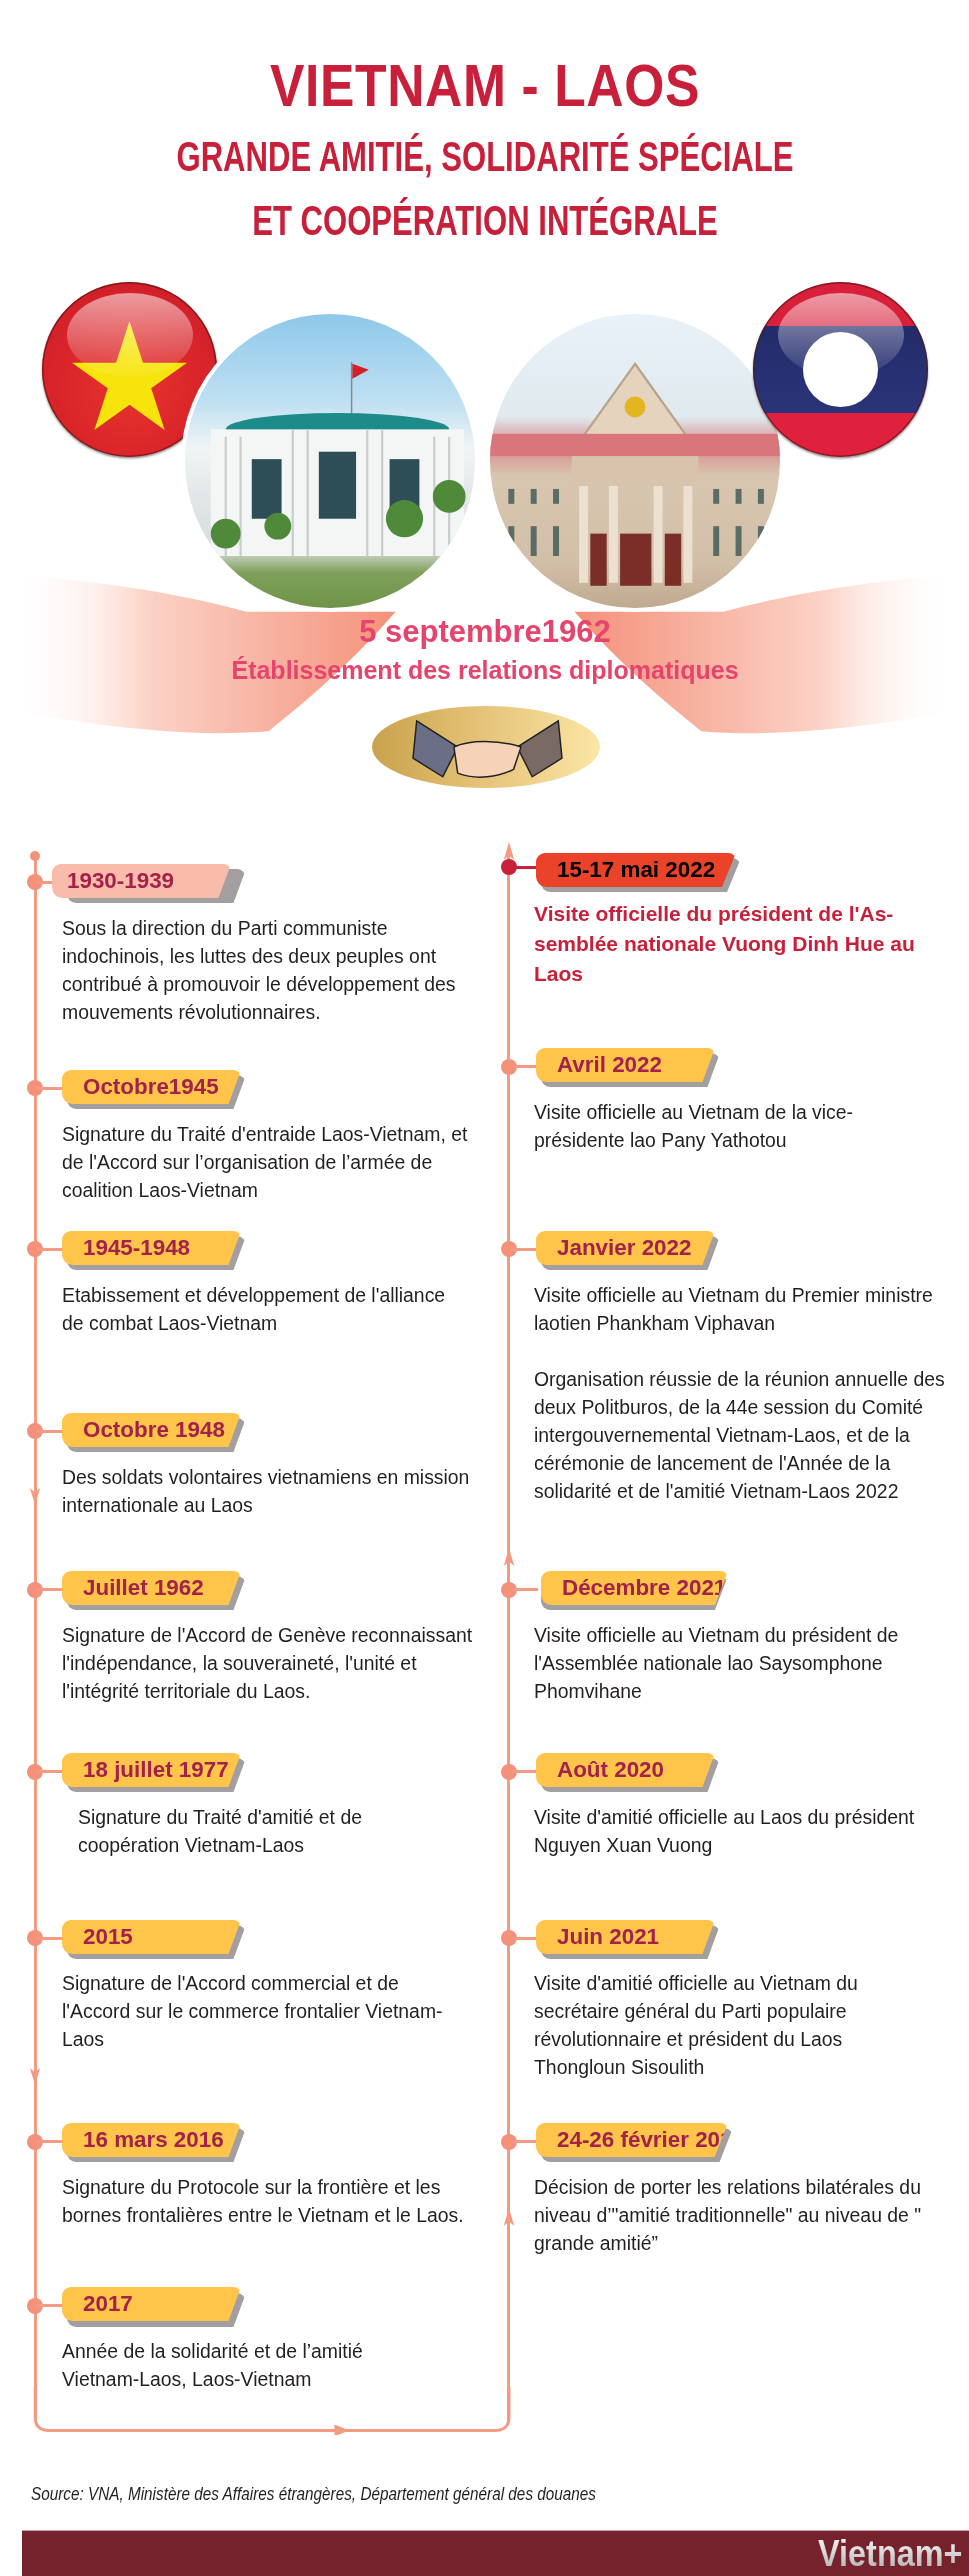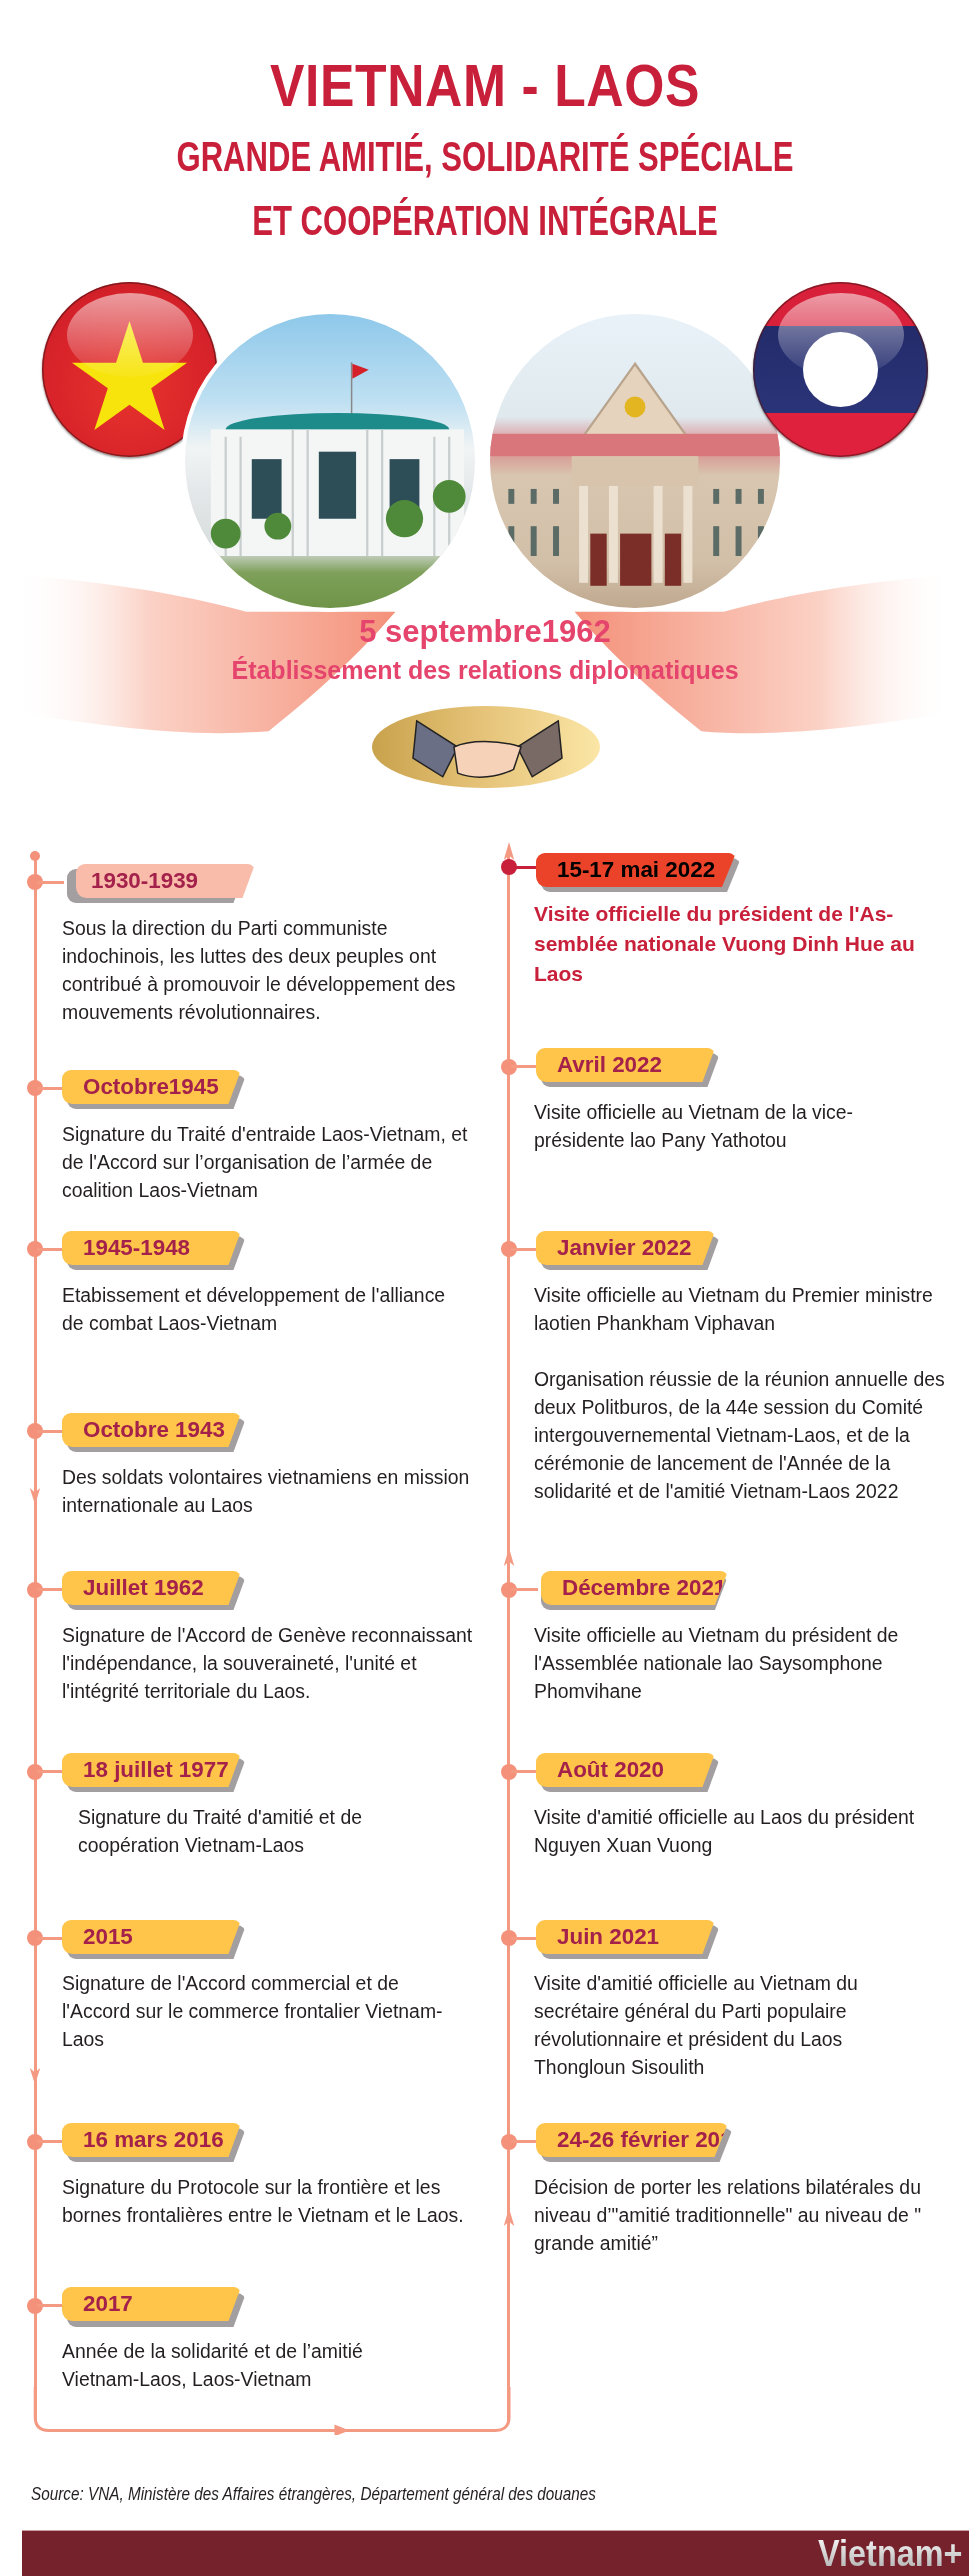--- a/index.html
+++ b/index.html
@@ -223,39 +223,39 @@
 <svg class="abs" style="left:503px;top:1548px;" width="12" height="18" viewBox="0 0 16 24">
     <polygon points="1,24 8,0 15,24 8,18" fill="#f59a82"></polygon>
   </svg>
 <svg class="abs" style="left:503px;top:2208px;" width="12" height="18" viewBox="0 0 16 24">
     <polygon points="1,24 8,0 15,24 8,18" fill="#f59a82"></polygon>
   </svg>
 
 <div class="tl-dot" style="left:27px;top:874px;"></div>
 <div class="tl-stub" style="left:37px;top:881px;width:27px;"></div>
 <div class="badge-shadow" style="left:67px;top:869px;width:179px;"></div>
-<div class="badge pink" style="left:76px;top:864px;width:179px;padding-left:15px;">1930-1939</div>
+<div class="badge pink" style="left:52px;top:864px;width:179px;padding-left:15px;">1930-1939</div>
 <div class="desc" style="left:62px;top:914px;width:425px;">Sous la direction du Parti communiste indochinois, les luttes des deux peuples ont contribué à promouvoir le développement des mouvements révolutionnaires.</div>
 
 <div class="tl-dot" style="left:27px;top:1080px;"></div>
 <div class="tl-stub" style="left:37px;top:1087px;width:27px;"></div>
 <div class="badge-shadow" style="left:67px;top:1075px;width:179px;"></div>
 <div class="badge yellow" style="left:62px;top:1070px;width:179px;">Octobre1945</div>
 <div class="desc" style="left:62px;top:1120px;width:425px;">Signature du Traité d'entraide Laos-Vietnam, et de l'Accord sur l’organisation de l’armée de coalition Laos-Vietnam</div>
 
 <div class="tl-dot" style="left:27px;top:1241px;"></div>
 <div class="tl-stub" style="left:37px;top:1248px;width:27px;"></div>
 <div class="badge-shadow" style="left:67px;top:1236px;width:179px;"></div>
 <div class="badge yellow" style="left:62px;top:1231px;width:179px;">1945-1948</div>
 <div class="desc" style="left:62px;top:1281px;width:388px;">Etabissement et développement de l'alliance de combat Laos-Vietnam</div>
 
 <div class="tl-dot" style="left:27px;top:1423px;"></div>
 <div class="tl-stub" style="left:37px;top:1430px;width:27px;"></div>
 <div class="badge-shadow" style="left:67px;top:1418px;width:179px;"></div>
-<div class="badge yellow" style="left:62px;top:1413px;width:179px;">Octobre 1943</div>
+<div class="badge yellow" style="left:62px;top:1413px;width:179px;">Octobre 1948</div>
 <div class="desc" style="left:62px;top:1463px;width:425px;">Des soldats volontaires vietnamiens en mission internationale au Laos</div>
 
 <div class="tl-dot" style="left:27px;top:1582px;"></div>
 <div class="tl-stub" style="left:37px;top:1588px;width:27px;"></div>
 <div class="badge-shadow" style="left:67px;top:1576px;width:179px;"></div>
 <div class="badge yellow" style="left:62px;top:1571px;width:179px;">Juillet 1962</div>
 <div class="desc" style="left:62px;top:1621px;width:425px;">Signature de l'Accord de Genève reconnaissant l'indépendance, la souveraineté, l'unité et l'intégrité territoriale du Laos.</div>
 
 <div class="tl-dot" style="left:27px;top:1764px;"></div>
 <div class="tl-stub" style="left:37px;top:1770px;width:27px;"></div>

